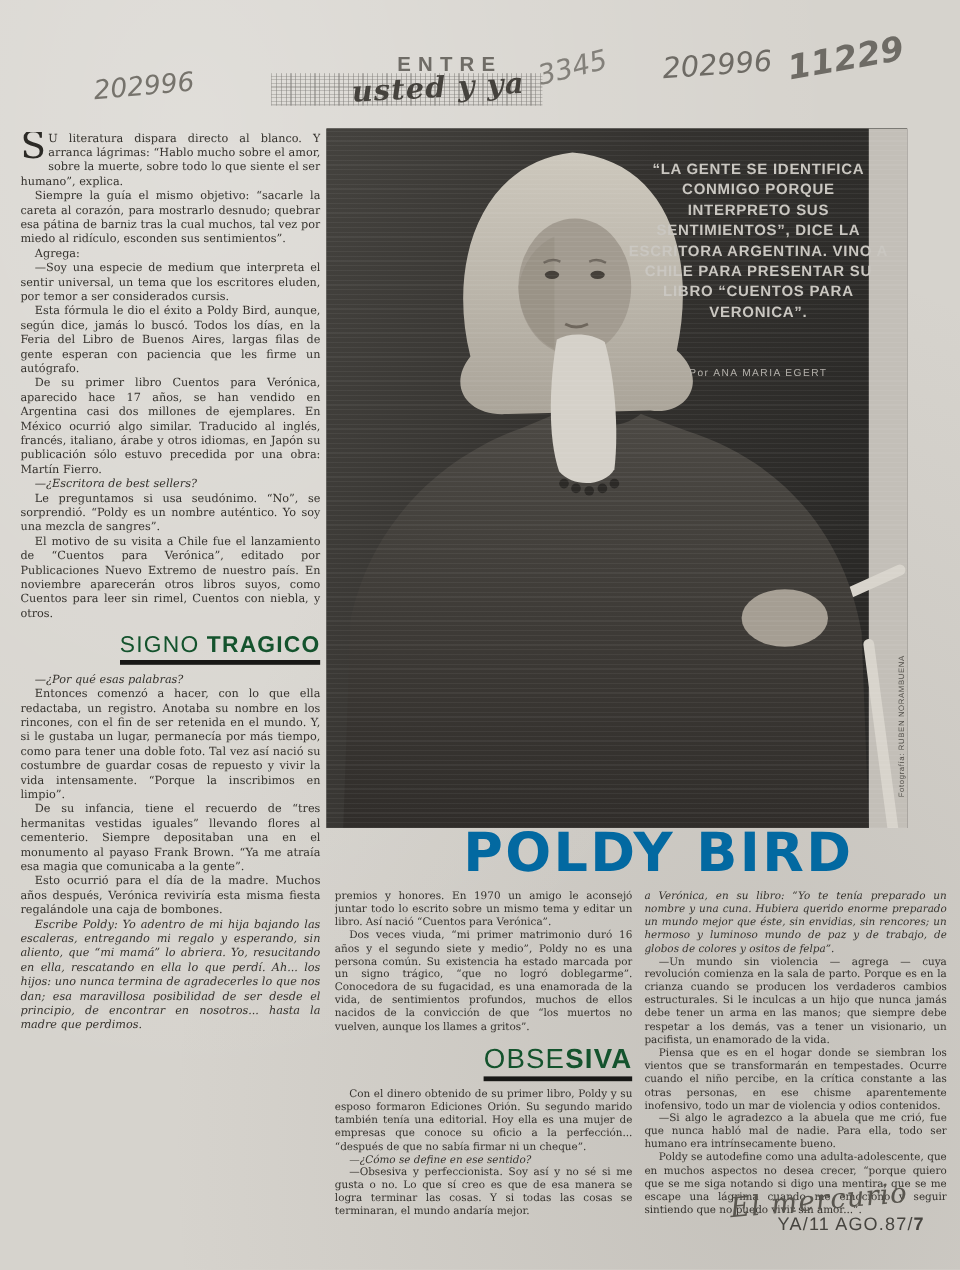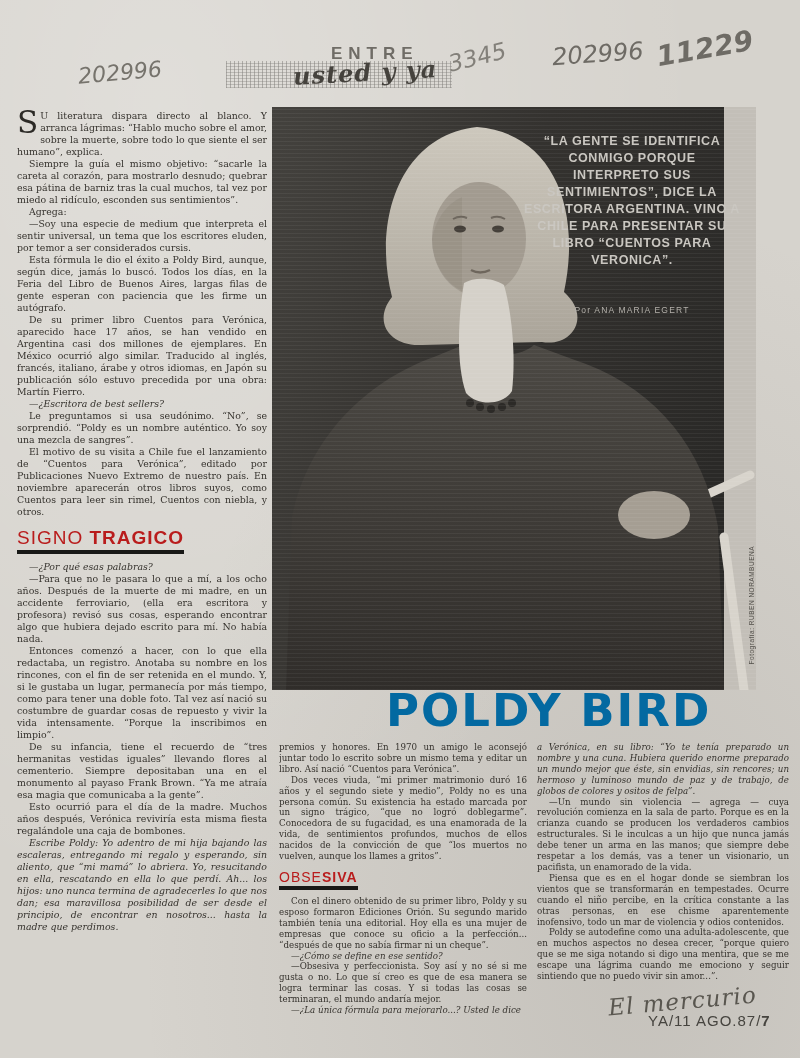--- a/index.html
+++ b/index.html
@@ -43,23 +43,23 @@
   
   .col p{margin:0;font-size:9.4px;line-height:12px;text-align:justify;text-indent:12px;}
   .col p.noindent{text-indent:0;}
   .col p.q{font-style:italic;}
   .left-col{position:absolute;left:17px;top:110px;width:250px;height:904px;overflow:hidden;}
   .lower{top:742px;height:272px;overflow:hidden;}
   .lower p{font-size:8.7px;line-height:10.9px;}
   .mid-col{position:absolute;left:279px;width:248px;}
   .right-col{position:absolute;left:537px;width:252px;}
   .dropcap{float:left;font-size:31px;line-height:25px;padding-right:2px;color:#2c2a26;}
-  .section-heading{text-align:left;margin:9px 0 7px;font-family:"Liberation Sans",sans-serif;
-    font-size:19px;letter-spacing:1px;color:#b91c1c;}
-  .lower .section-heading{font-size:14px;margin:7px 0 6px;}
+  .section-heading{text-align:right;margin:9px 0 7px;font-family:"Liberation Sans",sans-serif;
+    font-size:19px;letter-spacing:1px;color:#14532d;}
+  .lower .section-heading{font-size:23px;margin:7px 0 6px;}
   .section-heading .inner{display:inline-block;border-bottom:4px solid #181816;padding-bottom:1px;}
   .h-light{font-weight:normal;}
   .h-bold{font-weight:900;}
   
   .signature{position:absolute;left:608px;top:988px;font-family:"DejaVu Serif",serif;font-style:italic;
     font-size:23px;color:#59564f;transform:rotate(-5deg);letter-spacing:1px;white-space:nowrap;}
   .issue{position:absolute;left:648px;top:1012px;font-family:"Liberation Sans",sans-serif;
     font-size:15px;letter-spacing:1px;color:#46443f;}
 </style>
 </head>
@@ -139,21 +139,20 @@
   <p>Siempre la guía el mismo objetivo: “sacarle la careta al corazón, para mostrarlo desnudo; quebrar esa pátina de barniz tras la cual muchos, tal vez por miedo al ridículo, esconden sus sentimientos”.</p>
   <p>Agrega:</p>
   <p>—Soy una especie de medium que interpreta el sentir universal, un tema que los escritores eluden, por temor a ser considerados cursis.</p>
   <p>Esta fórmula le dio el éxito a Poldy Bird, aunque, según dice, jamás lo buscó. Todos los días, en la Feria del Libro de Buenos Aires, largas filas de gente esperan con paciencia que les firme un autógrafo.</p>
   <p>De su primer libro Cuentos para Verónica, aparecido hace 17 años, se han vendido en Argentina casi dos millones de ejemplares. En México ocurrió algo similar. Traducido al inglés, francés, italiano, árabe y otros idiomas, en Japón su publicación sólo estuvo precedida por una obra: Martín Fierro.</p>
   <p class="q">—¿Escritora de best sellers?</p>
   <p>Le preguntamos si usa seudónimo. “No”, se sorprendió. “Poldy es un nombre auténtico. Yo soy una mezcla de sangres”.</p>
   <p>El motivo de su visita a Chile fue el lanzamiento de “Cuentos para Verónica”, editado por Publicaciones Nuevo Extremo de nuestro país. En noviembre aparecerán otros libros suyos, como Cuentos para leer sin rimel, Cuentos con niebla, y otros.</p>
   <h2 class="section-heading"><span class="inner"><span class="h-light">SIGNO </span><span class="h-bold">TRAGICO</span></span></h2>
   <p class="q">—¿Por qué esas palabras?</p>
-  <p>—Para que no le pasara lo que a mí, a los ocho años. Después de la muerte de mi madre, en un accidente ferroviario, (ella era escritora y profesora) revisó sus cosas, esperando encontrar algo que hubiera dejado escrito para mí. No había nada.</p>
   <p>Entonces comenzó a hacer, con lo que ella redactaba, un registro. Anotaba su nombre en los rincones, con el fin de ser retenida en el mundo. Y, si le gustaba un lugar, permanecía por más tiempo, como para tener una doble foto. Tal vez así nació su costumbre de guardar cosas de repuesto y vivir la vida intensamente. “Porque la inscribimos en limpio”.</p>
   <p>De su infancia, tiene el recuerdo de “tres hermanitas vestidas iguales” llevando flores al cementerio. Siempre depositaban una en el monumento al payaso Frank Brown. “Ya me atraía esa magia que comunicaba a la gente”.</p>
   <p>Esto ocurrió para el día de la madre. Muchos años después, Verónica reviviría esta misma fiesta regalándole una caja de bombones.</p>
   <p class="q">Escribe Poldy: Yo adentro de mi hija bajando las escaleras, entregando mi regalo y esperando, sin aliento, que “mi mamá” lo abriera. Yo, resucitando en ella, rescatando en ella lo que perdí. Ah... los hijos: uno nunca termina de agradecerles lo que nos dan; esa maravillosa posibilidad de ser desde el principio, de encontrar en nosotros... hasta la madre que perdimos.</p>
 
 </div>
 
 <div class="col lower mid-col">
   <p class="noindent">premios y honores. En 1970 un amigo le aconsejó juntar todo lo escrito sobre un mismo tema y editar un libro. Así nació “Cuentos para Verónica”.</p>
   <p>Dos veces viuda, “mi primer matrimonio duró 16 años y el segundo siete y medio”, Poldy no es una persona común. Su existencia ha estado marcada por un signo trágico, “que no logró doblegarme”. Conocedora de su fugacidad, es una enamorada de la vida, de sentimientos profundos, muchos de ellos nacidos de la convicción de que “los muertos no vuelven, aunque los llames a gritos”.</p>
@@ -161,17 +160,18 @@
   <p>Con el dinero obtenido de su primer libro, Poldy y su esposo formaron Ediciones Orión. Su segundo marido también tenía una editorial. Hoy ella es una mujer de empresas que conoce su oficio a la perfección... “después de que no sabía firmar ni un cheque”.</p>
   <p class="q">—¿Cómo se define en ese sentido?</p>
   <p>—Obsesiva y perfeccionista. Soy así y no sé si me gusta o no. Lo que sí creo es que de esa manera se logra terminar las cosas. Y si todas las cosas se terminaran, el mundo andaría mejor.</p>
   <p class="q">—¿La única fórmula para mejorarlo...? Usted le dice</p>
 </div>
 
 <div class="col lower right-col">
   <p class="noindent q">a Verónica, en su libro: “Yo te tenía preparado un nombre y una cuna. Hubiera querido enorme preparado un mundo mejor que éste, sin envidias, sin rencores; un hermoso y luminoso mundo de paz y de trabajo, de globos de colores y ositos de felpa”.</p>
   <p>—Un mundo sin violencia — agrega — cuya revolución comienza en la sala de parto. Porque es en la crianza cuando se producen los verdaderos cambios estructurales. Si le inculcas a un hijo que nunca jamás debe tener un arma en las manos; que siempre debe respetar a los demás, vas a tener un visionario, un pacifista, un enamorado de la vida.</p>
   <p>Piensa que es en el hogar donde se siembran los vientos que se transformarán en tempestades. Ocurre cuando el niño percibe, en la crítica constante a las otras personas, en ese chisme aparentemente inofensivo, todo un mar de violencia y odios contenidos.</p>
+  <p>—Si algo le agradezco a la abuela que me crió, fue que nunca habló mal de nadie. Para ella, todo ser humano era intrínsecamente bueno.</p>
   <p>Poldy se autodefine como una adulta-adolescente, que en muchos aspectos no desea crecer, “porque quiero que se me siga notando si digo una mentira, que se me escape una lágrima cuando me emociono y seguir sintiendo que no puedo vivir sin amor...”.</p>
 </div>
 
 <div class="signature">El mercurio</div>
 <div class="issue"><span>YA/11 AGO.87/</span><b>7</b></div>
 
 </body></html>

